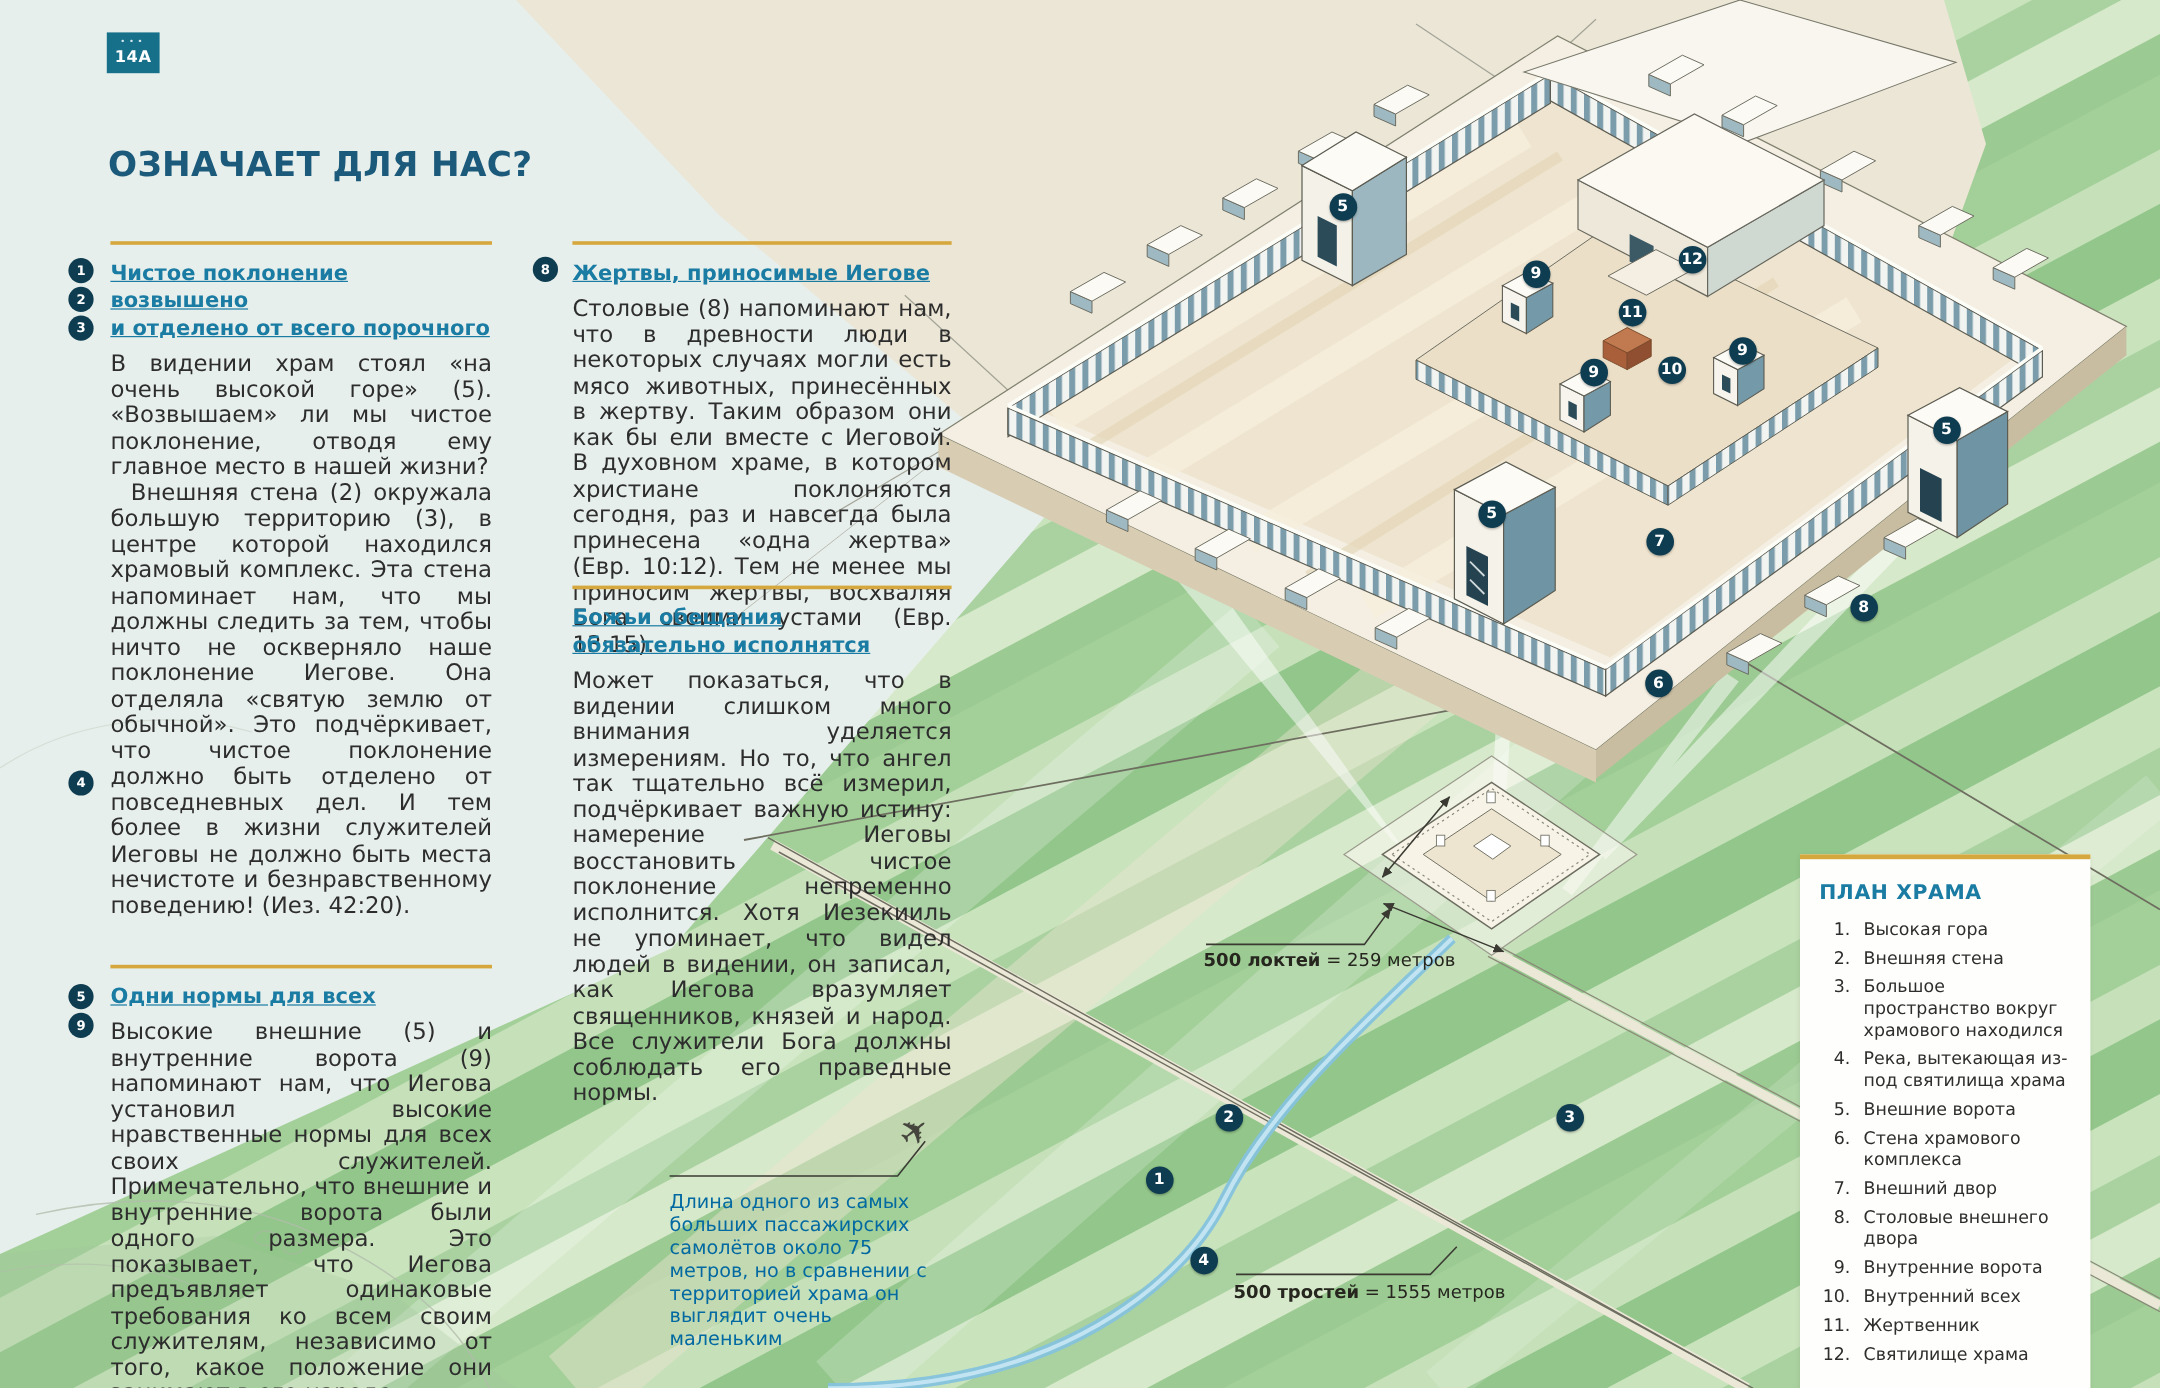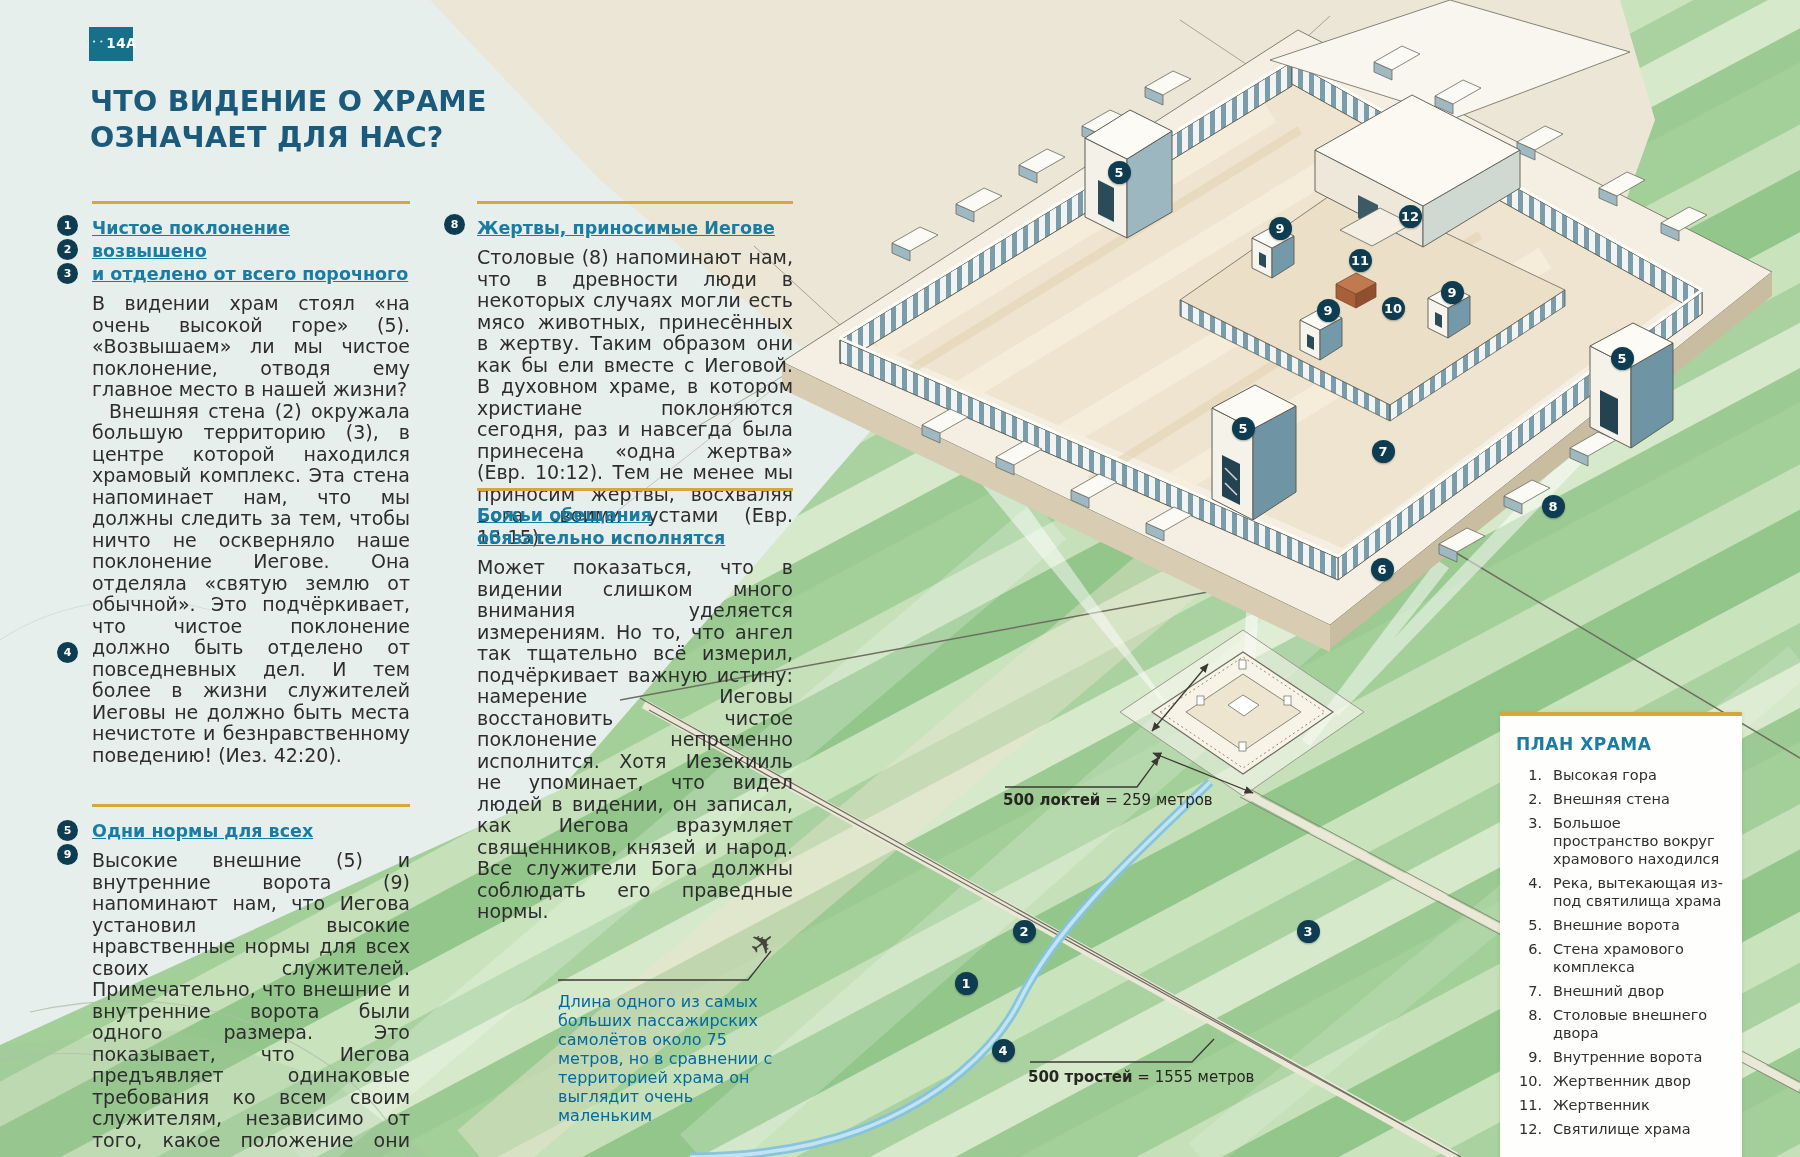--- a/index.html
+++ b/index.html
@@ -1,20 +1,20 @@
 <!DOCTYPE html>
 <html><head>
 <meta charset="utf-8">
 <style>
   html,body{margin:0;padding:0;background:#fff;}
   .page{position:relative;width:1800px;height:1157px;background:#e7efec;overflow:hidden;
         font-family:"DejaVu Sans",sans-serif;color:#2d2d2d;}
   svg.scene{position:absolute;left:0;top:0;}
   .chapter-badge{position:absolute;left:89px;top:27px;width:44px;height:34px;background:#17708a;
-        color:#fff;display:flex;align-items:center;justify-content:center;line-height:1;}
+        color:#fff;display:flex;flex-direction:column;align-items:center;justify-content:center;line-height:1;}
   .chapter-badge .dots{font-size:7px;letter-spacing:3px;margin-bottom:3px;color:#d8e9ef;}
   .chapter-badge .num{font-size:13.5px;font-weight:bold;letter-spacing:.5px;}
   .page-title{position:absolute;left:90px;top:84px;font-size:28.5px;font-weight:bold;color:#1b5a7a;
         line-height:36px;letter-spacing:.3px;}
   .section{position:absolute;}
   .rule{height:3px;background:#d5a73c;}
   .sect-head{margin:13px 0 7px;font-size:17.5px;line-height:23px;color:#1a7ba3;font-weight:bold;text-decoration:underline;}
   .section p{margin:0;text-align:justify;font-size:19px;line-height:21.5px;}
   .section p + p{text-indent:17px;}
   .circ{position:absolute;width:21px;height:21px;border-radius:50%;background:#0e3c50;color:#fff;
@@ -231,21 +231,21 @@
         <polygon points="1600,390 1618,399 1618,435 1600,426" fill="#24424f" stroke="none"></polygon>
       </g>
     </g>
   </svg>
 
   <div class="chapter-badge">
     <span class="dots">•••</span>
     <span class="num">14A</span>
   </div>
   <div class="page-title">
-    <span>ЧТО ВИДЕНИЕ О ХРАМЕ</span><br>
+    <br>
     <span>ОЗНАЧАЕТ ДЛЯ НАС?</span>
   </div>
 
   <div class="section" style="left:92px;top:201px;width:318px">
     <div class="rule"></div>
     <h3 class="sect-head">
       <span>Чистое поклонение возвышено</span><br>
       <span>и отделено от всего порочного</span>
     </h3>
     <p>В видении храм стоял «на очень высокой горе» (5). «Возвышаем» ли мы чистое поклонение, отводя ему главное место в нашей жизни?</p>
@@ -341,21 +341,21 @@
     <div class="legend-row">
         <span class="legend-num">8.</span>
         <span>Столовые внешнего двора</span>
       </div>
     <div class="legend-row">
         <span class="legend-num">9.</span>
         <span>Внутренние ворота</span>
       </div>
     <div class="legend-row">
         <span class="legend-num">10.</span>
-        <span>Жертвенник двор</span>
+        <span>Внутренний всех</span>
       </div>
     <div class="legend-row">
         <span class="legend-num">11.</span>
         <span>Жертвенник</span>
       </div>
     <div class="legend-row">
         <span class="legend-num">12.</span>
         <span>Святилище храма</span>
       </div>
   </div>

